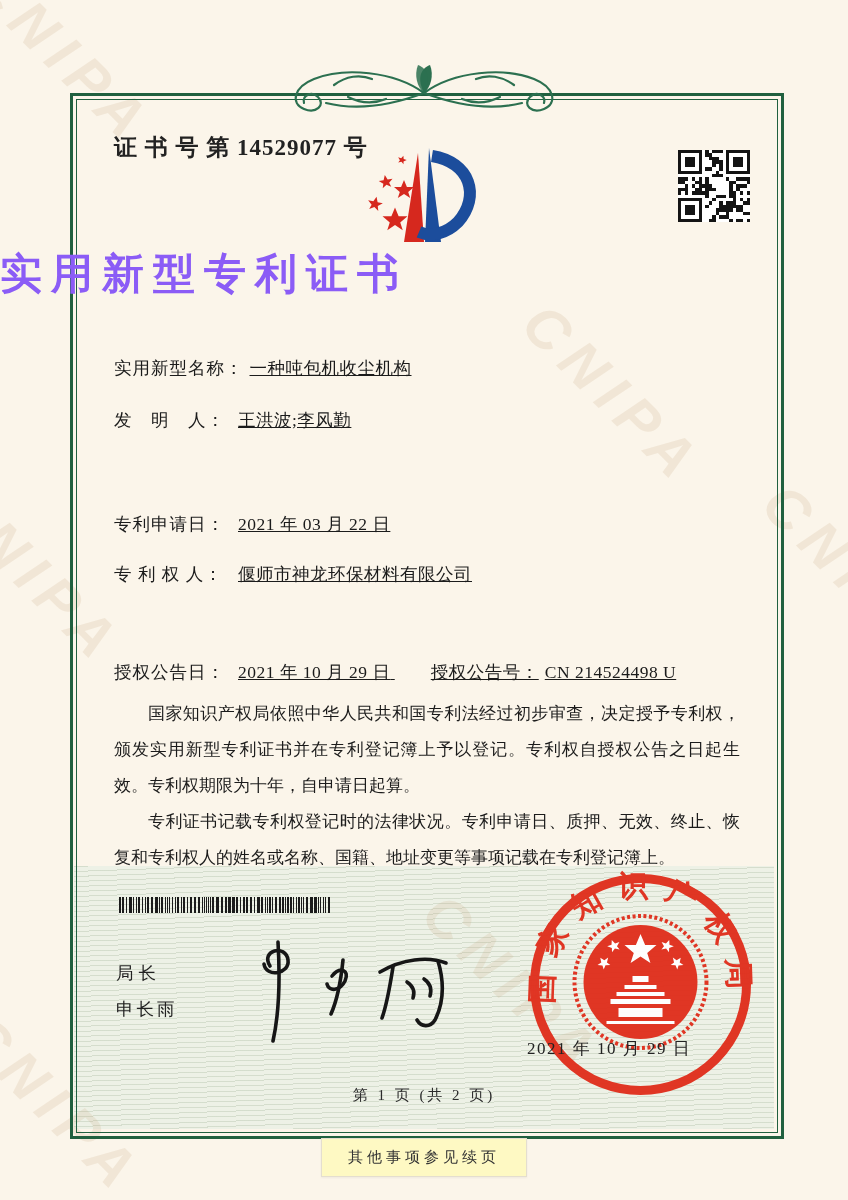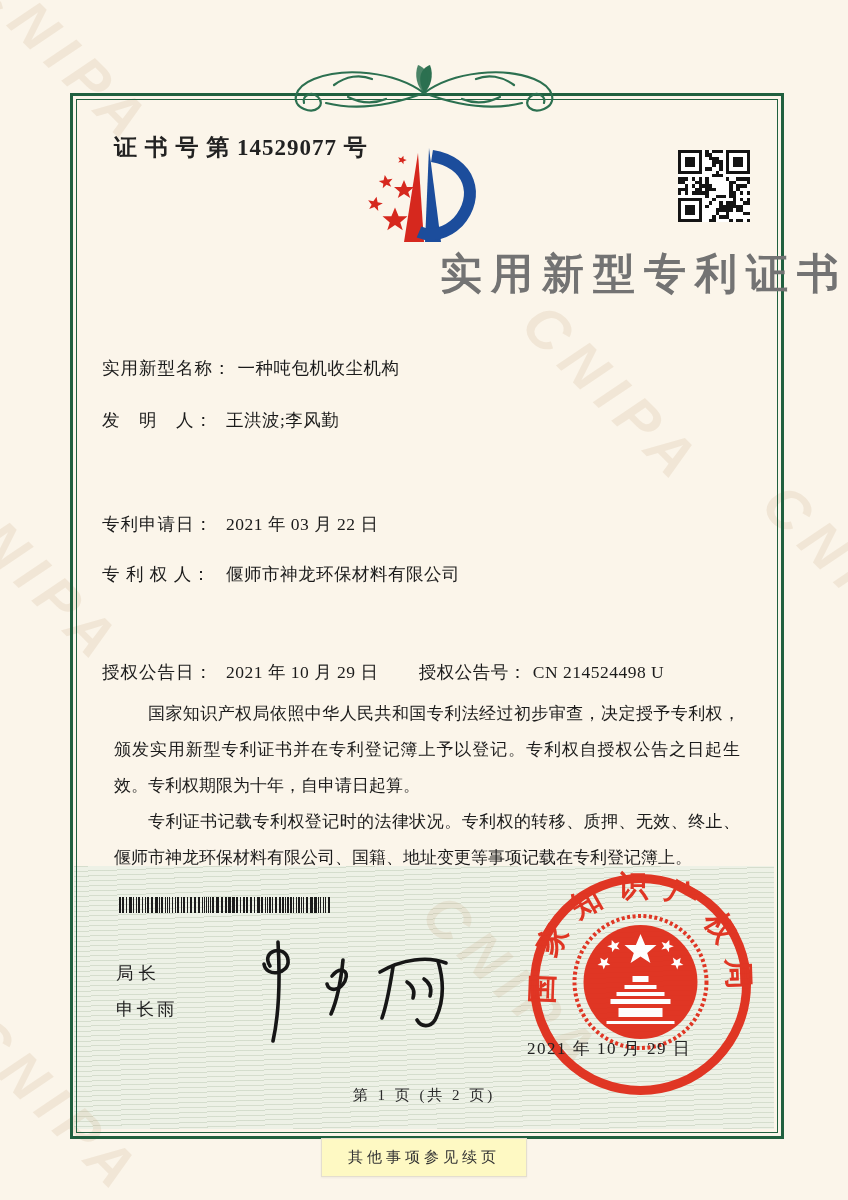--- a/index.html
+++ b/index.html
@@ -31,25 +31,25 @@
     border:3px solid #20603f;z-index:2;pointer-events:none;
   }
   .frame-inner{position:absolute;inset:3px;border:1px solid #20603f;}
   .ornament{position:absolute;left:274px;top:63px;width:300px;height:58px;z-index:3;}
   
   .cert-no{position:absolute;left:114px;top:132px;font-size:23px;letter-spacing:1px;z-index:3;color:#222;font-weight:bold;}
   .logo{position:absolute;left:350px;top:140px;width:145px;height:112px;z-index:3;}
   .qr{position:absolute;left:678px;top:150px;width:72px;height:72px;z-index:3;}
   .qr svg{width:100%;height:100%;display:block;}
   .title{
-    position:absolute;left:0;top:246px;width:100%;text-align:right;z-index:3;
-    font-size:42px;font-weight:bold;letter-spacing:9px;color:#737373;
-  }
-  
-  .field-row{position:absolute;left:102px;font-size:17.5px;z-index:3;white-space:nowrap;}
+    position:absolute;left:0;top:246px;width:100%;text-align:left;z-index:3;
+    font-size:42px;font-weight:bold;letter-spacing:9px;color:#8b5cf6;
+  }
+  
+  .field-row{position:absolute;left:114px;font-size:17.5px;z-index:3;white-space:nowrap;text-decoration:underline;}
   .flabel{display:inline-block;min-width:118px;letter-spacing:1px;color:#1b1b1b;}
   .fvalue{margin-left:6px;letter-spacing:0.5px;color:#1b1b1b;}
   .grant-second{margin-left:36px;}
   
   .body-text{
     position:absolute;left:114px;top:696px;width:626px;z-index:3;
     font-size:17px;line-height:36px;text-align:justify;color:#1b1b1b;
   }
   .body-text p{margin:0;text-indent:2em;}
   
@@ -270,21 +270,21 @@
   <div class="field-row" style="top:562px;">
     <span class="flabel">专 利 权 人：</span><span class="fvalue">偃师市神龙环保材料有限公司</span>
   </div>
   <div class="field-row" style="top:660px;">
     <span class="flabel">授权公告日：</span><span class="fvalue">2021 年 10 月 29 日</span>
     <span class="fvalue grant-second">授权公告号：</span><span class="fvalue">CN 214524498 U</span>
   </div>
 
   <div class="body-text">
     <p>国家知识产权局依照中华人民共和国专利法经过初步审查，决定授予专利权，颁发实用新型专利证书并在专利登记簿上予以登记。专利权自授权公告之日起生效。专利权期限为十年，自申请日起算。</p>
-    <p>专利证书记载专利权登记时的法律状况。专利权的转移、质押、无效、终止、偃师市神龙环保材料有限公司、国籍、地址变更等事项记载在专利登记簿上。</p>
+    <p>专利证书记载专利权登记时的法律状况。专利申请日、质押、无效、终止、恢复和专利权人的姓名或名称、国籍、地址变更等事项记载在专利登记簿上。</p>
   </div>
 
   <div class="barcode"><svg width="215" height="16" xmlns="http://www.w3.org/2000/svg" shape-rendering="crispEdges">
         <rect x="0" y="0" width="2" height="16" fill="#1b1b1b"></rect>
         <rect x="3" y="0" width="2" height="16" fill="#1b1b1b"></rect>
         <rect x="7" y="0" width="1" height="16" fill="#1b1b1b"></rect>
         <rect x="10" y="0" width="3" height="16" fill="#1b1b1b"></rect>
         <rect x="14" y="0" width="1" height="16" fill="#1b1b1b"></rect>
         <rect x="17" y="0" width="1" height="16" fill="#1b1b1b"></rect>
         <rect x="19" y="0" width="2" height="16" fill="#1b1b1b"></rect>

